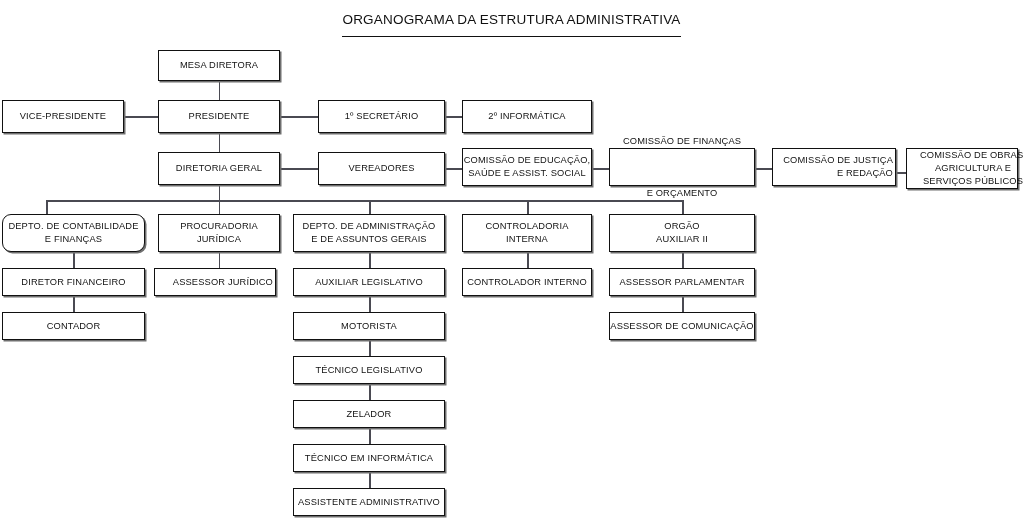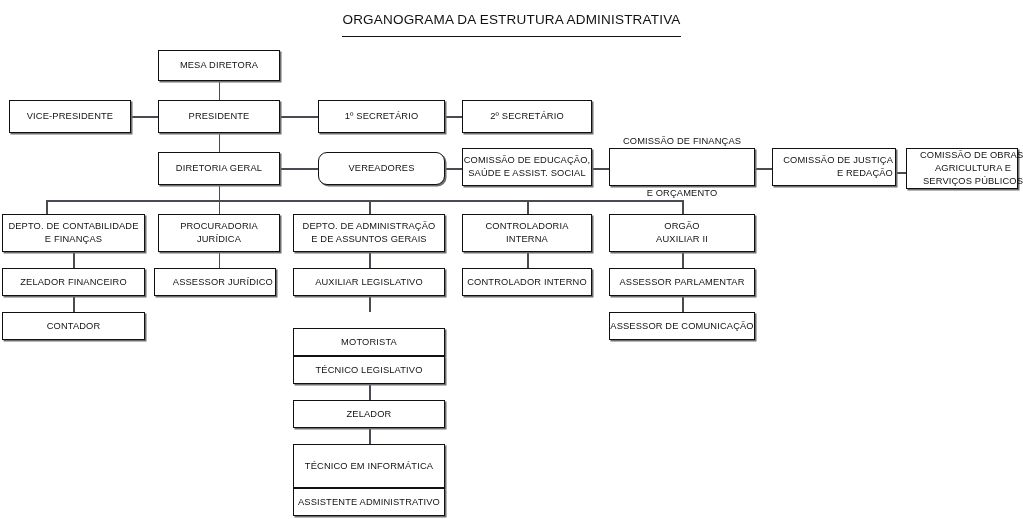--- a/index.html
+++ b/index.html
@@ -91,105 +91,105 @@
       <div class="conn v" style="left: 682px; top: 296px; height: 16px;"></div>
       <div class="conn v" style="left: 369px; top: 340px; height: 16px;"></div>
       <div class="conn v" style="left: 369px; top: 384px; height: 16px;"></div>
       <div class="conn v" style="left: 369px; top: 428px; height: 16px;"></div>
       <div class="conn v" style="left: 369px; top: 472px; height: 16px;"></div>
     </div>
   <div id="node-layer">
       <div class="node" style="left: 158px; top: 50px; width: 122px; height: 31px;">
         <span class="ln">MESA DIRETORA</span>
       </div>
-      <div class="node" style="left: 2px; top: 100px; width: 122px; height: 33px; margin-left: 7px;">
+      <div class="node" style="left: 2px; top: 100px; width: 122px; height: 33px;">
         <span class="ln">VICE-PRESIDENTE</span>
       </div>
       <div class="node" style="left: 158px; top: 100px; width: 122px; height: 33px;">
         <span class="ln">PRESIDENTE</span>
       </div>
       <div class="node" style="left: 318px; top: 100px; width: 127px; height: 33px;">
         <span class="ln">1º SECRETÁRIO</span>
       </div>
       <div class="node" style="left: 462px; top: 100px; width: 130px; height: 33px;">
-        <span class="ln">2º SECRETÁRIO</span>
+        <span class="ln">2º INFORMÁTICA</span>
       </div>
       <div class="node" style="left: 158px; top: 152px; width: 122px; height: 33px;">
         <span class="ln">DIRETORIA GERAL</span>
       </div>
-      <div class="node" style="left: 318px; top: 152px; width: 127px; height: 33px; border-radius: 9px;">
+      <div class="node" style="left: 318px; top: 152px; width: 127px; height: 33px;">
         <span class="ln">VEREADORES</span>
       </div>
       <div class="node" style="left: 462px; top: 148px; width: 130px; height: 38px;">
         <span class="ln">COMISSÃO DE EDUCAÇÃO,</span>
         <span class="ln">SAÚDE E ASSIST. SOCIAL</span>
       </div>
       <div class="node" style="left: 609px; top: 148px; width: 146px; height: 38px; gap: 39px;">
         <span class="ln">COMISSÃO DE FINANÇAS</span>
         <span class="ln">E ORÇAMENTO</span>
       </div>
       <div class="node" style="left: 772px; top: 148px; width: 124px; height: 38px; align-items: flex-end;">
         <span class="ln">COMISSÃO DE JUSTIÇA</span>
         <span class="ln">E REDAÇÃO</span>
       </div>
       <div class="node" style="left: 906px; top: 148px; width: 112px; height: 41px; padding-left: 24px;">
         <span class="ln">COMISSÃO DE OBRAS,</span>
         <span class="ln">AGRICULTURA E</span>
         <span class="ln">SERVIÇOS PÚBLICOS</span>
       </div>
-      <div class="node" style="left: 2px; top: 214px; width: 143px; height: 38px;">
+      <div class="node" style="left: 2px; top: 214px; width: 143px; height: 38px; border-radius: 9px;">
         <span class="ln">DEPTO. DE CONTABILIDADE</span>
         <span class="ln">E FINANÇAS</span>
       </div>
       <div class="node" style="left: 158px; top: 214px; width: 122px; height: 38px;">
         <span class="ln">PROCURADORIA</span>
         <span class="ln">JURÍDICA</span>
       </div>
       <div class="node" style="left: 293px; top: 214px; width: 152px; height: 38px;">
         <span class="ln">DEPTO. DE ADMINISTRAÇÃO</span>
         <span class="ln">E DE ASSUNTOS GERAIS</span>
       </div>
       <div class="node" style="left: 462px; top: 214px; width: 130px; height: 38px;">
         <span class="ln">CONTROLADORIA</span>
         <span class="ln">INTERNA</span>
       </div>
       <div class="node" style="left: 609px; top: 214px; width: 146px; height: 38px;">
         <span class="ln">ORGÃO</span>
         <span class="ln">AUXILIAR II</span>
       </div>
       <div class="node" style="left: 2px; top: 268px; width: 143px; height: 28px;">
-        <span class="ln">ZELADOR FINANCEIRO</span>
+        <span class="ln">DIRETOR FINANCEIRO</span>
       </div>
       <div class="node" style="left: 154px; top: 268px; width: 122px; height: 28px; align-items: flex-end;">
         <span class="ln">ASSESSOR JURÍDICO</span>
       </div>
       <div class="node" style="left: 293px; top: 268px; width: 152px; height: 28px;">
         <span class="ln">AUXILIAR LEGISLATIVO</span>
       </div>
       <div class="node" style="left: 462px; top: 268px; width: 130px; height: 28px;">
         <span class="ln">CONTROLADOR INTERNO</span>
       </div>
       <div class="node" style="left: 609px; top: 268px; width: 146px; height: 28px;">
         <span class="ln">ASSESSOR PARLAMENTAR</span>
       </div>
       <div class="node" style="left: 2px; top: 312px; width: 143px; height: 28px;">
         <span class="ln">CONTADOR</span>
       </div>
-      <div class="node" style="left: 293px; top: 328px; width: 152px; height: 28px;">
+      <div class="node" style="left: 293px; top: 312px; width: 152px; height: 28px;">
         <span class="ln">MOTORISTA</span>
       </div>
       <div class="node" style="left: 609px; top: 312px; width: 146px; height: 28px;">
         <span class="ln">ASSESSOR DE COMUNICAÇÃO</span>
       </div>
       <div class="node" style="left: 293px; top: 356px; width: 152px; height: 28px;">
         <span class="ln">TÉCNICO LEGISLATIVO</span>
       </div>
       <div class="node" style="left: 293px; top: 400px; width: 152px; height: 28px;">
         <span class="ln">ZELADOR</span>
       </div>
-      <div class="node" style="left: 293px; top: 444px; width: 152px; height: 44px;">
+      <div class="node" style="left: 293px; top: 444px; width: 152px; height: 28px;">
         <span class="ln">TÉCNICO EM INFORMÁTICA</span>
       </div>
       <div class="node" style="left: 293px; top: 488px; width: 152px; height: 28px;">
         <span class="ln">ASSISTENTE ADMINISTRATIVO</span>
       </div>
     </div>
 </div>
 
 </body></html>

